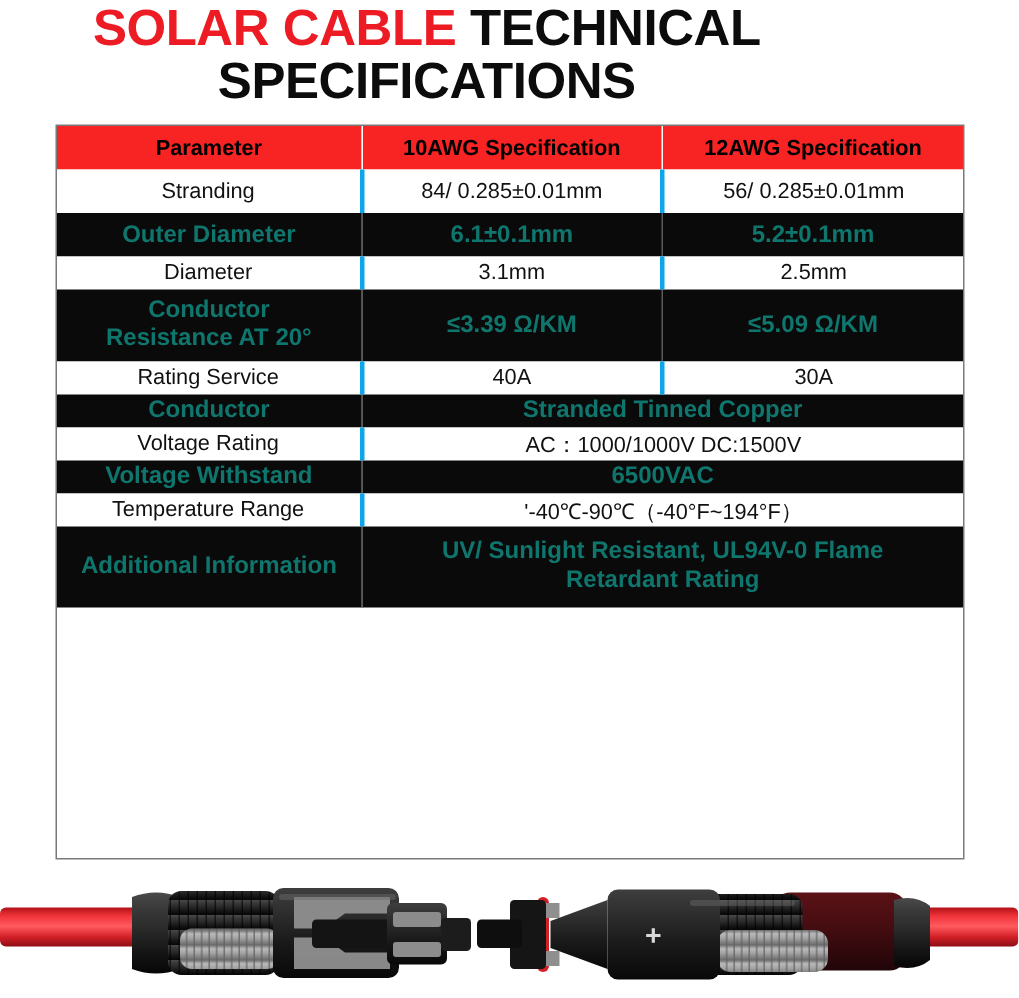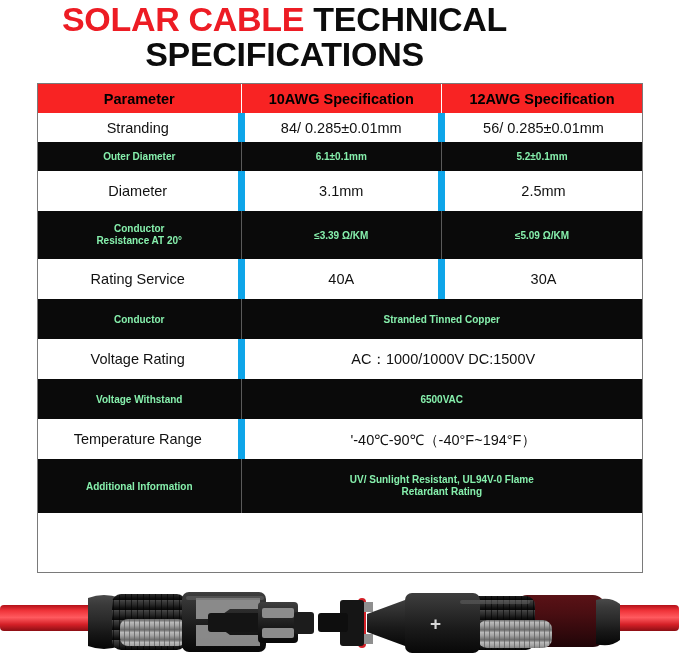--- a/index.html
+++ b/index.html
@@ -63,36 +63,36 @@
     border-right: 1px solid #ffffff;
   }
   tr.row-header td:last-child { border-right: none; }
 
   
   tr.row-light td {
     background: #ffffff;
     color: #111111;
     font-weight: normal;
     font-size: 14.5px;
-    border-right: 7px solid #0ea5e9;
+    border-right: 3px solid #0ea5e9;
   }
   tr.row-light td:last-child { border-right: none; }
 
   
   tr.row-dark td {
     background: #0a0a0a;
-    color: #86efac;
+    color: #0f766e;
     font-weight: bold;
-    font-size: 10px;
+    font-size: 16px;
     border-right: 1px solid #5a5a5a;
   }
   tr.row-dark td:last-child { border-right: none; }
 
   tr.row-h1 td { height: 29px; }
-  tr.row-h2 td { height: 40px; }
+  tr.row-h2 td { height: 22px; }
   tr.row-tall td { height: 48px; }
   tr.row-xtall td { height: 54px; }
 
   .cell-two-line { line-height: 1.18; }
 
   
   .table-frame {
     position: absolute;
     left: 37px;
     top: 83px;

